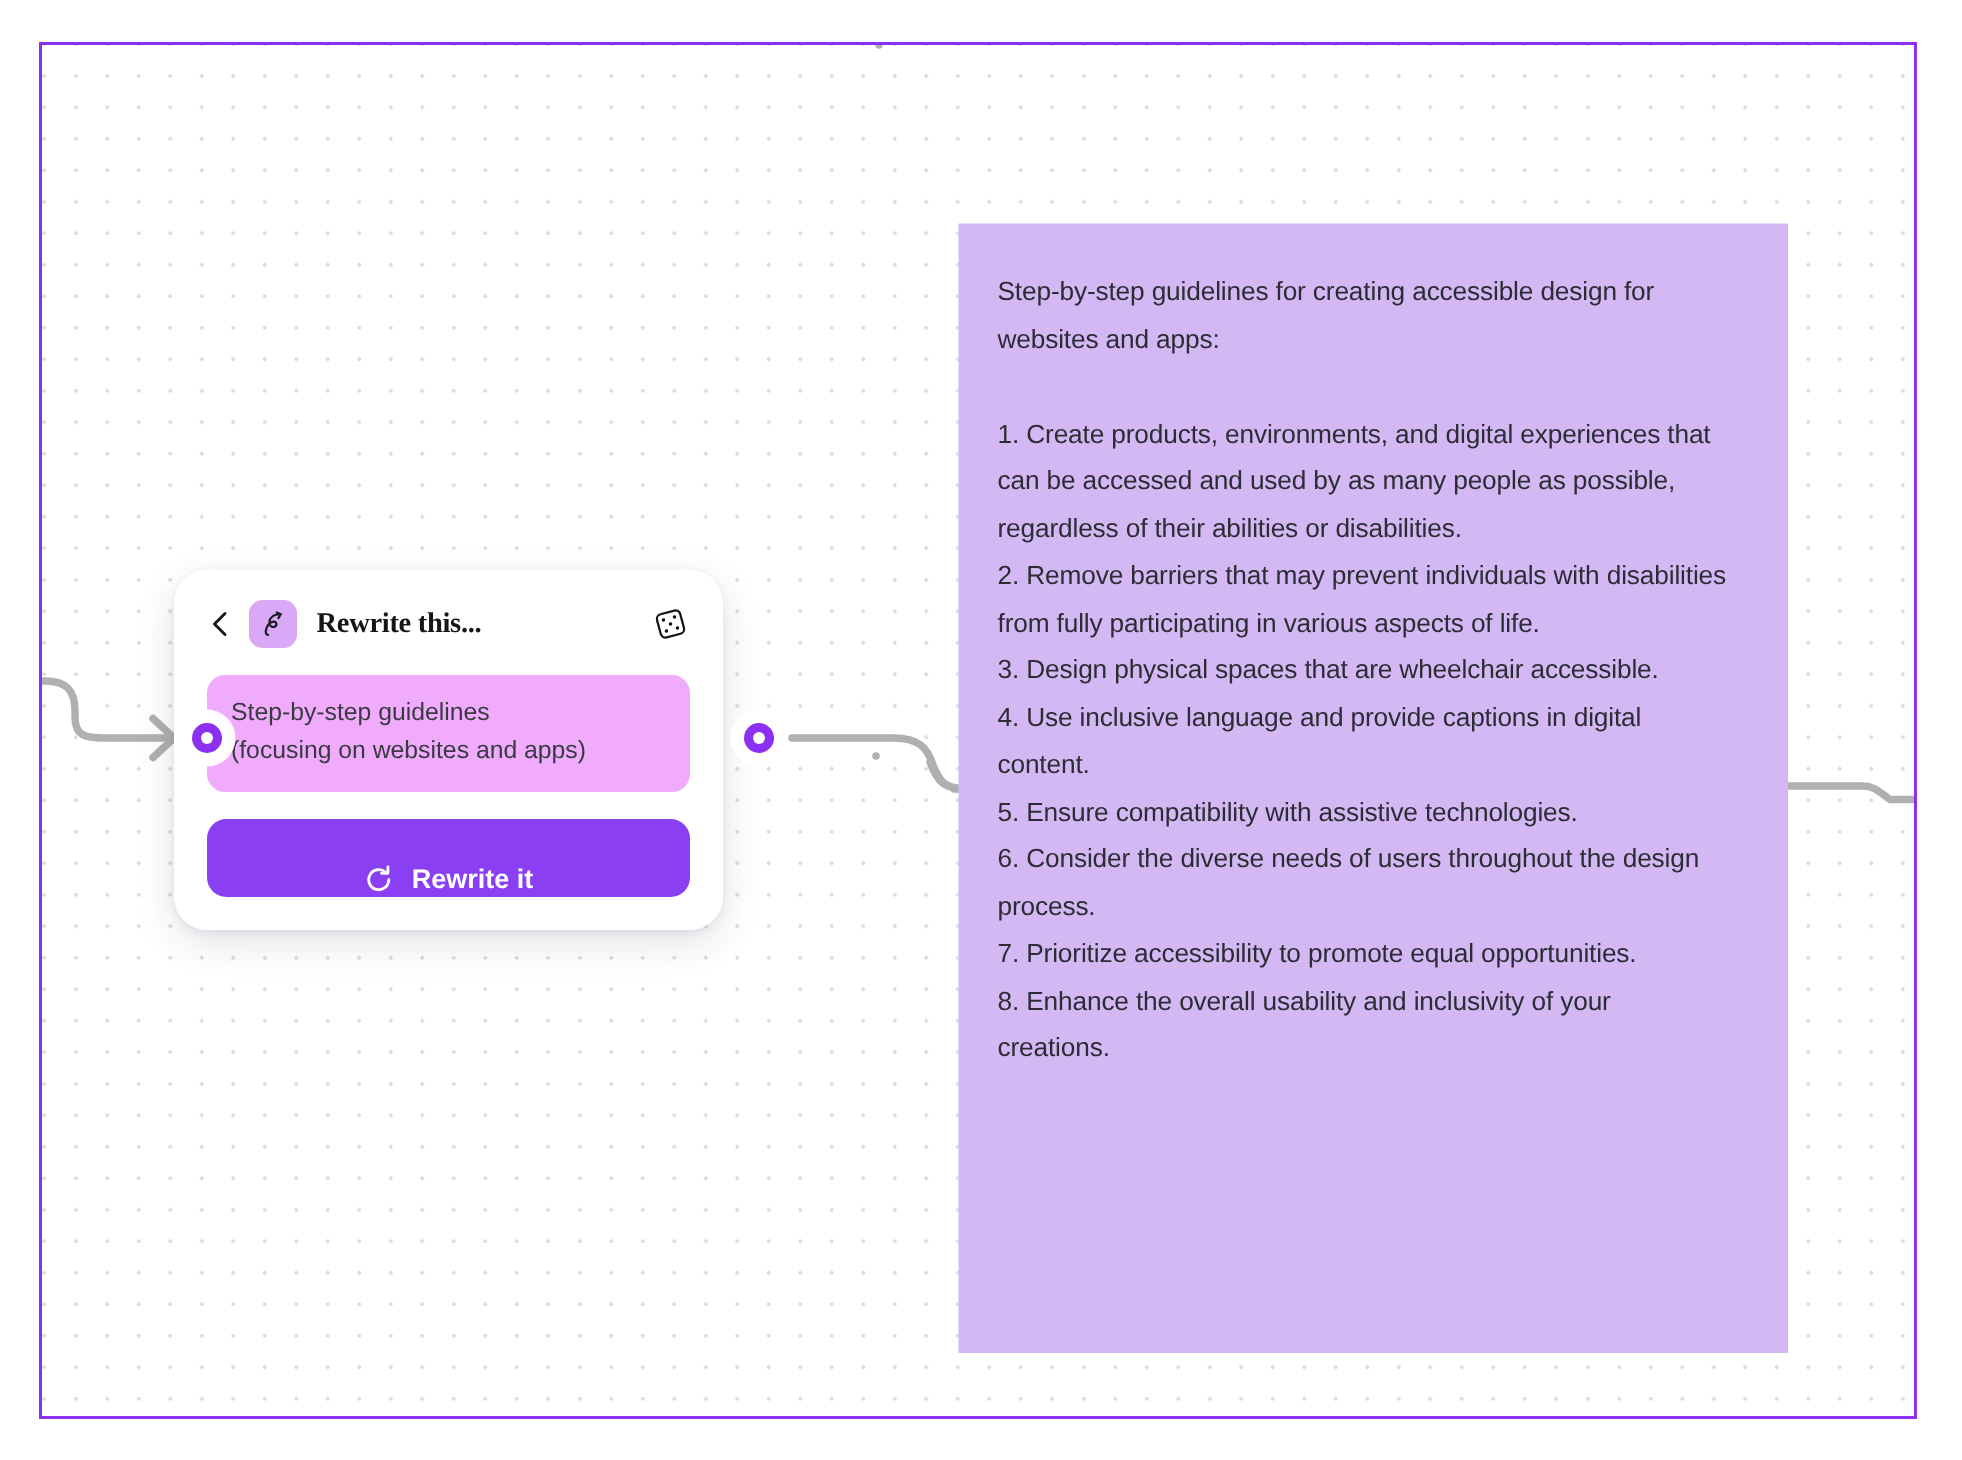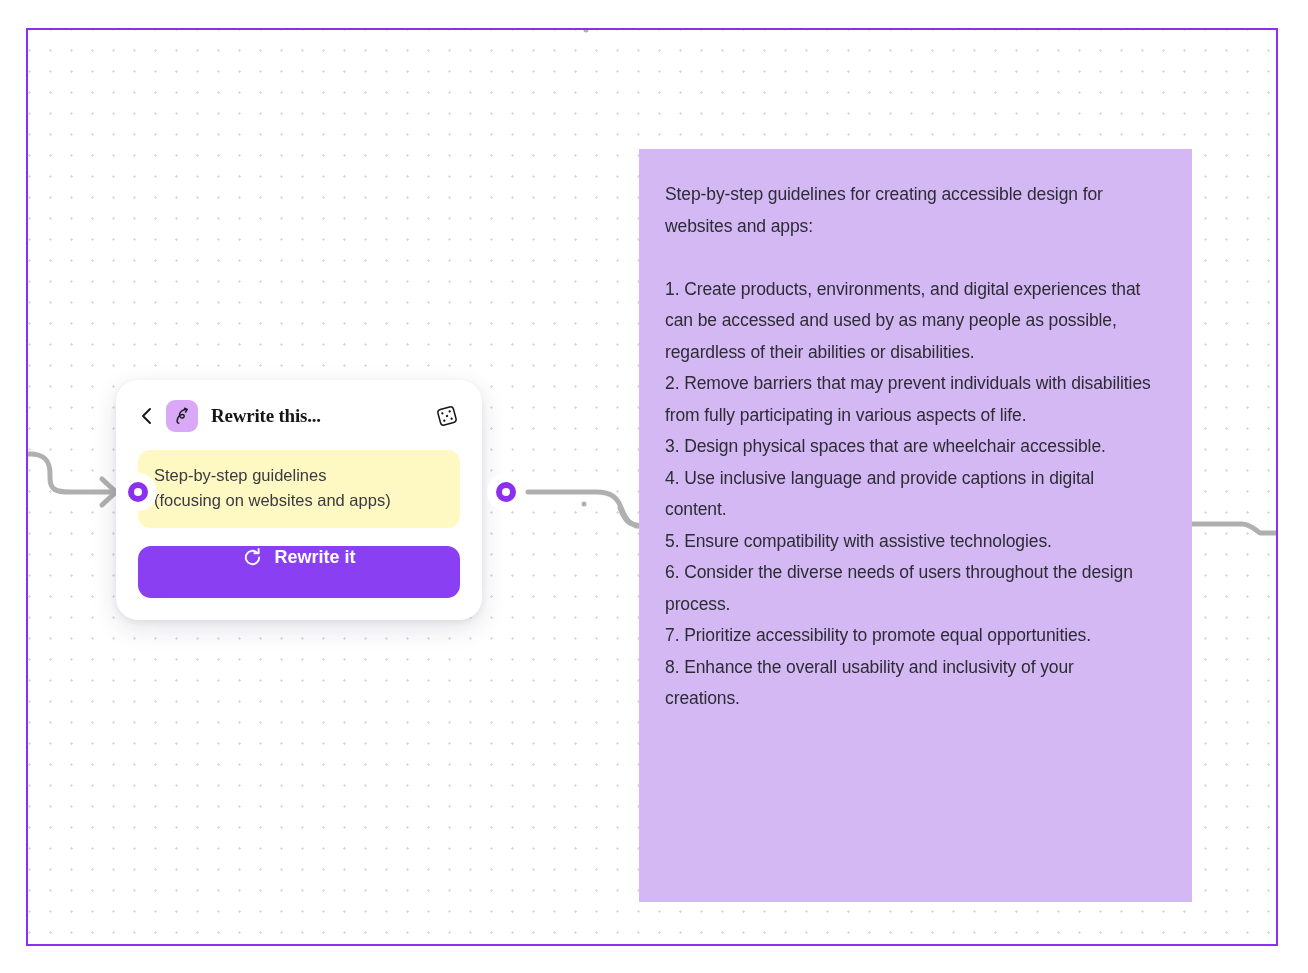--- a/index.html
+++ b/index.html
@@ -132,37 +132,37 @@
     font-family: Liberation Serif, serif;
   }
   .dice-btn {
     width: 26px;
     height: 26px;
     flex: 0 0 auto;
     cursor: pointer;
   }
 
   #prompt-field {
-    background: #fef9c3;
+    background: #f0abfc;
     border-radius: 12px;
     padding: 13px 16px 15px 16px;
     font-size: 16.5px;
     line-height: 25px;
     color: #3a3a42;
     white-space: pre-line;
   }
 
   #rewrite-button {
     margin-top: 18px;
     height: 52px;
     border-radius: 13px;
     background: #8b3ff2;
     color: #ffffff;
     display: flex;
-    align-items: flex-start;
+    align-items: flex-end;
     justify-content: center;
     gap: 11px;
     font-size: 18px;
     font-weight: 600;
     cursor: pointer;
     border: none;
     width: 100%;
     font-family: "Liberation Sans", sans-serif;
   }
 

